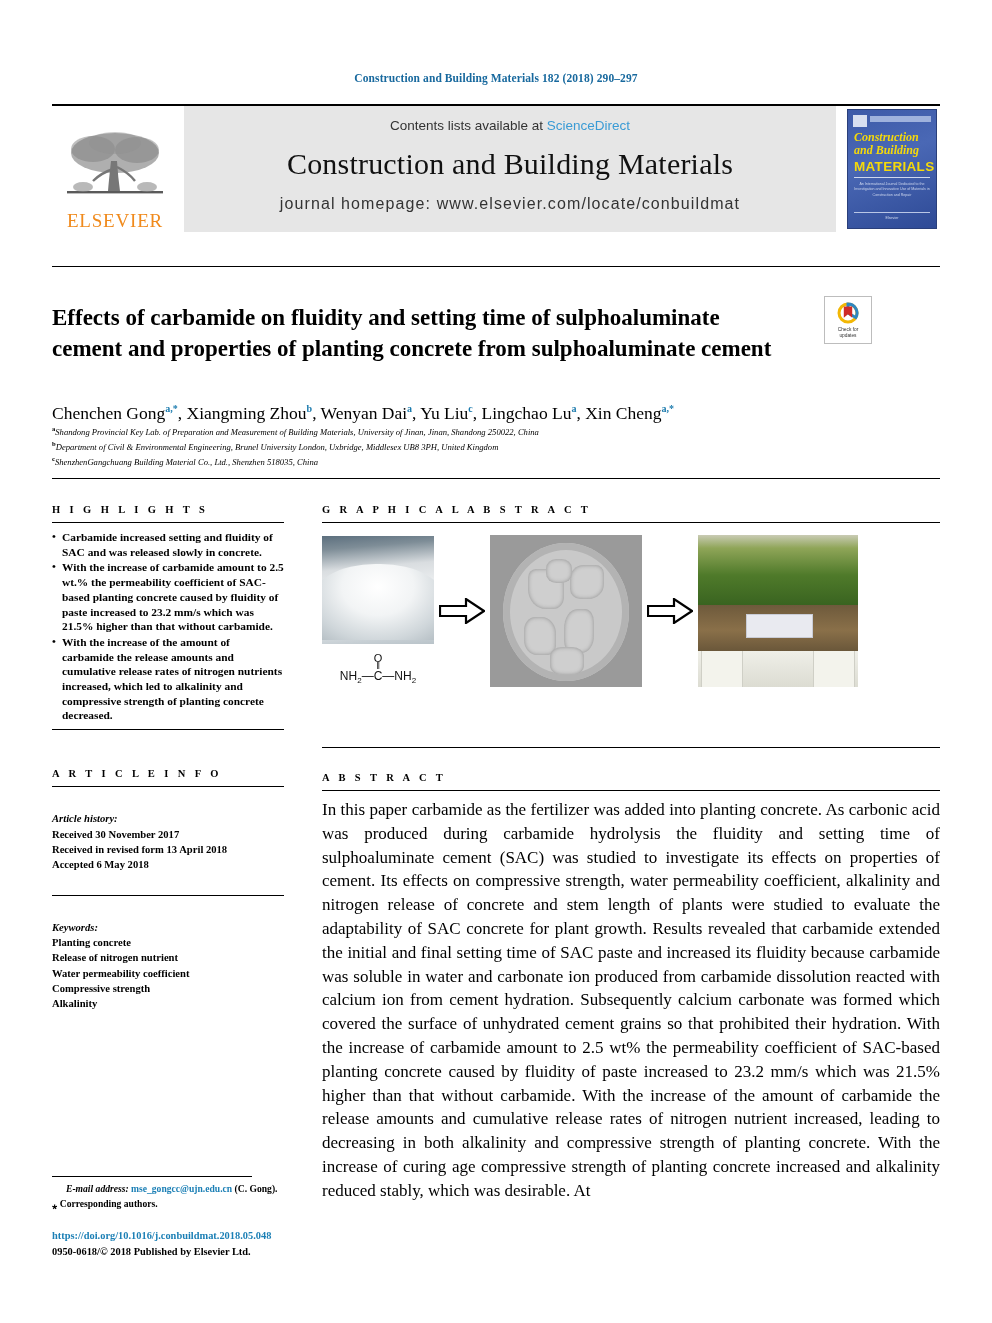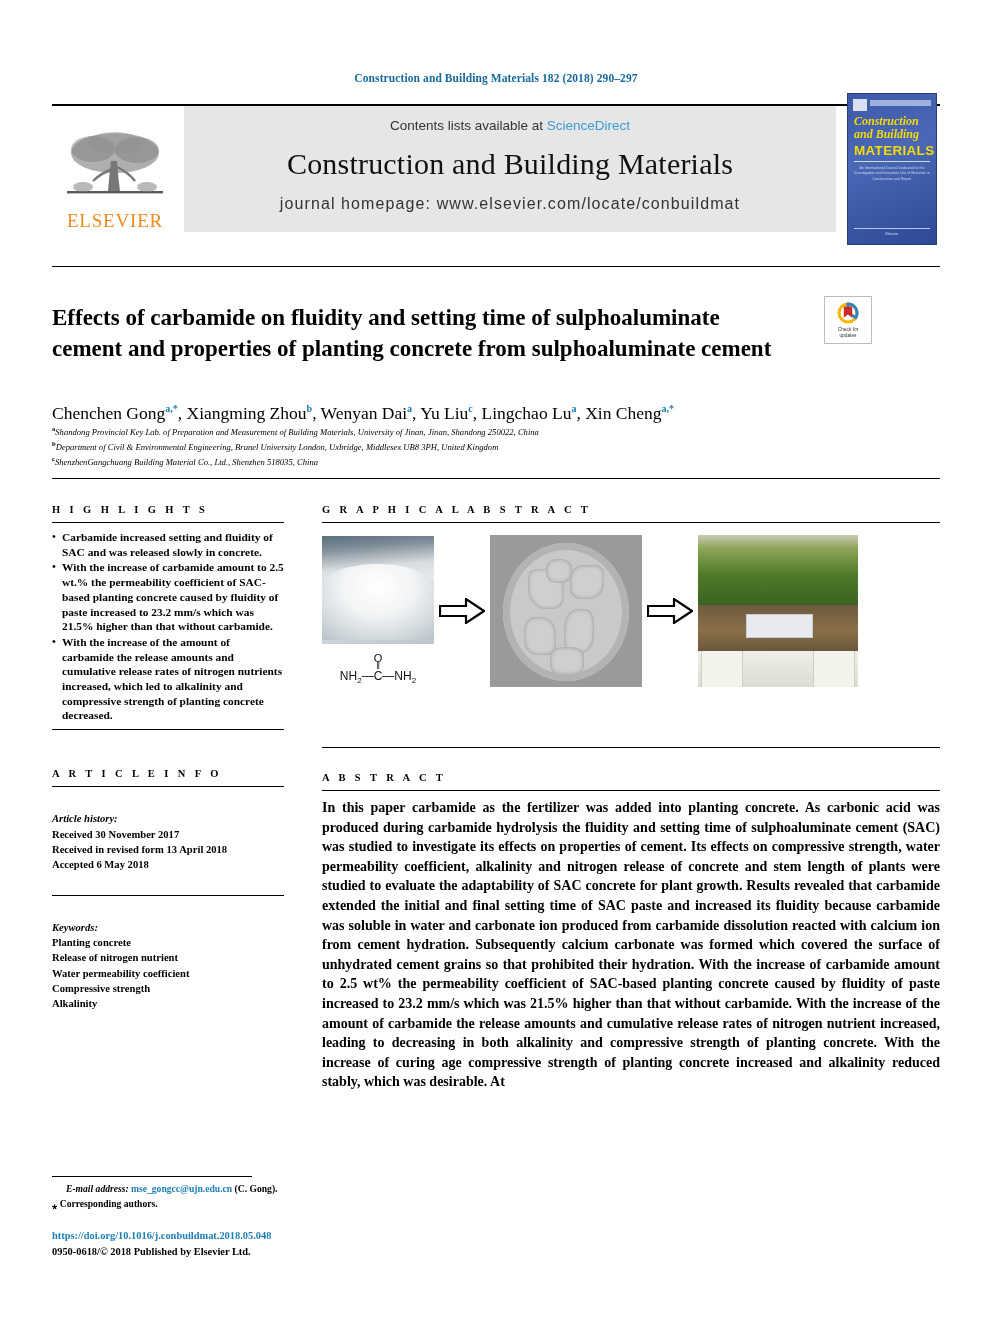--- a/index.html
+++ b/index.html
@@ -76,21 +76,21 @@
     font-size: 16px;
     color: #333;
     letter-spacing: 1.1px;
   }
   .cover-box {
     flex: 0 0 96px; width: 96px;
     margin-left: 8px;
     display: flex; align-items: center; justify-content: center;
   }
   .cover-thumb {
-    width: 90px; height: 152px;
+    width: 90px; height: 120px;
     background: linear-gradient(160deg,#3d5aa8 0%,#4a68b5 40%,#2e4a96 100%);
     border: 1px solid #2a3f7a;
     position: relative;
     overflow: hidden;
     padding: 5px 6px;
   }
   .cover-stripe {
     position:absolute; left: 22px; top: 6px; right: 5px; height: 6px;
     background: #9fb2dd;
   }
@@ -199,22 +199,22 @@
     font-family: "Liberation Serif", serif;
     font-weight: bold;
     font-size: 10.6px; line-height: 1.45;
     padding-top: 6px;
     margin-top: 18px;
   }
   .info-block .it { font-style: italic; }
 
   .abstract-body {
     font-family: "Liberation Serif", serif;
-    font-weight: bold;
-    font-size: 14px; line-height: 1.40;
+    font-weight: normal;
+    font-size: 17px; line-height: 1.40;
     text-align: justify;
     padding-top: 7px;
     hyphens: none;
   }
 
   
   .ga-row {
     display: flex; align-items: center;
     margin-top: 12px; gap: 0;
   }

